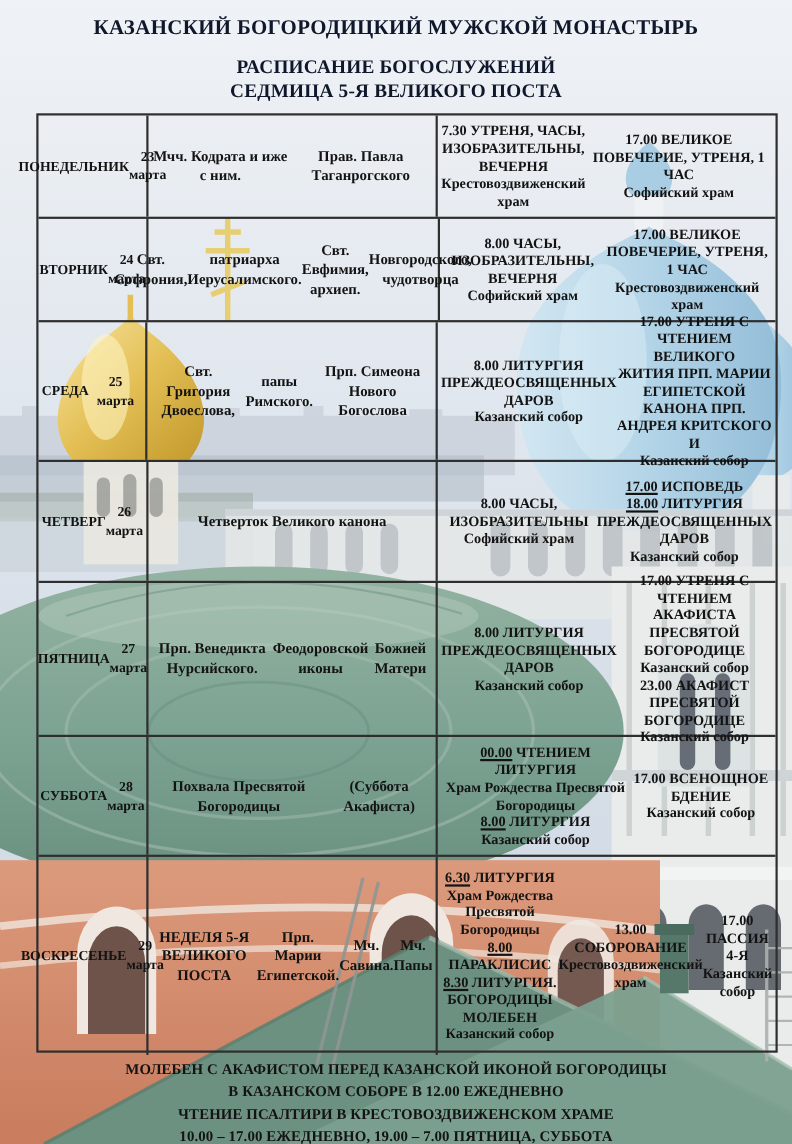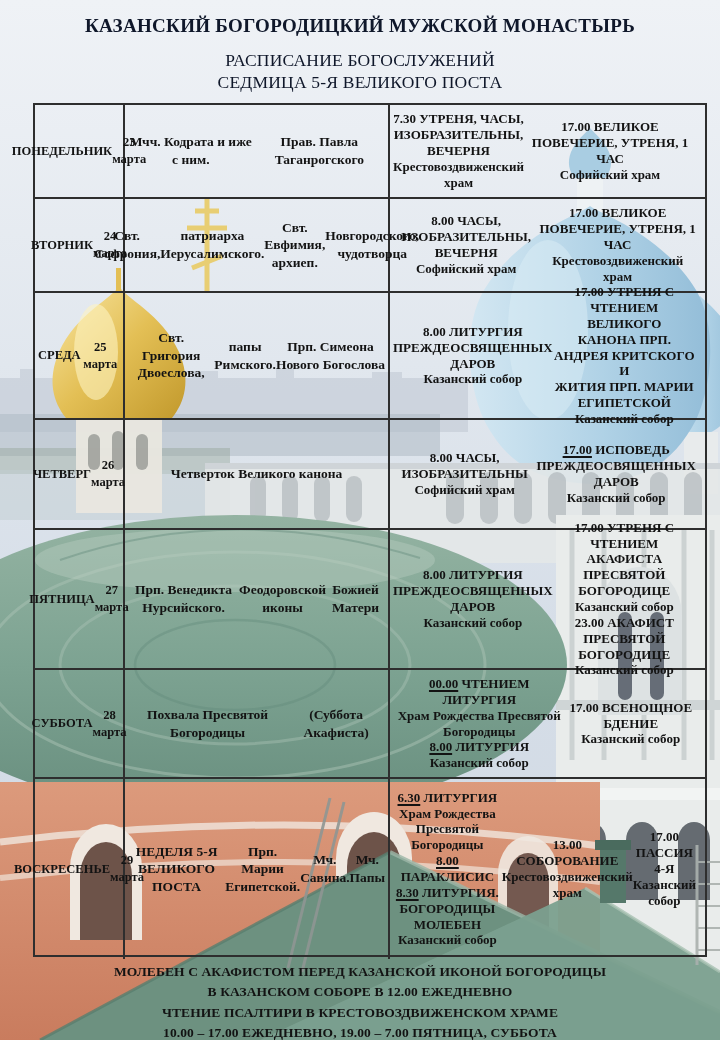--- a/index.html
+++ b/index.html
@@ -6,36 +6,36 @@
   body{
     width:720px;height:1040px;position:relative;overflow:hidden;
     font-family:"Liberation Serif","DejaVu Serif",serif;
     background:#dfe5ec;
   }
   #bg{position:absolute;inset:0;z-index:0;}
   .layer{position:absolute;z-index:1;}
   
   #hdr{left:0;top:0;width:720px;text-align:center;color:#0f172a;}
   #hdr .title{margin-top:15px;font-size:19px;font-weight:bold;letter-spacing:.3px;}
-  #hdr .sub{margin-top:13px;font-size:17.5px;font-weight:normal;line-height:1.25;letter-spacing:.2px;}
+  #hdr .sub{margin-top:13px;font-size:17.5px;font-weight:bold;line-height:1.25;letter-spacing:.2px;}
   
   #tbl{
     left:33px;top:103px;width:674px;height:854px;
     border:2px solid #2e2e2e;box-sizing:border-box;
     display:flex;flex-direction:column;
   }
   .t-row{display:flex;flex:0 0 auto;box-sizing:border-box;border-bottom:2px solid #2e2e2e;}
   .t-row:last-child{border-bottom:none;}
   .t-cell{
     box-sizing:border-box;border-right:2px solid #2e2e2e;
     display:flex;flex-direction:row;justify-content:center;align-items:center;
     text-align:center;padding:2px 3px;color:#131313;font-weight:bold;
   }
   .t-cell:last-child{border-right:none;}
-  .c-day{width:90px;font-size:12.5px;line-height:1.35;font-family:Liberation Serif, serif;}
+  .c-day{width:100px;font-size:12.5px;line-height:1.35;font-family:Liberation Serif, serif;}
   .c-saints{width:265px;font-size:13.5px;line-height:1.3;}
   .c-svc{width:309px;font-size:13px;line-height:1.22;}
   .svc-block{margin:4px 0;}
   .red{color:#bc2428;}
   .u{text-decoration:underline;text-decoration-thickness:1.5px;text-underline-offset:2px;}
   
   #ftr{left:0;top:962px;width:720px;text-align:center;color:#131313;
        font-size:13.5px;font-weight:bold;line-height:1.5;letter-spacing:.1px;}
 </style>
 </head>
@@ -259,41 +259,42 @@
         <div>Прп. Симеона Нового Богослова</div>
       </div>
       <div class="t-cell c-svc">
         <div class="svc-block">
           <div>8.00 ЛИТУРГИЯ</div>
           <div>ПРЕЖДЕОСВЯЩЕННЫХ ДАРОВ</div>
           <div>Казанский собор</div>
         </div>
         <div class="svc-block">
           <div>17.00 УТРЕНЯ С ЧТЕНИЕМ ВЕЛИКОГО</div>
+          <div>ЖИТИЯ ПРП. МАРИИ ЕГИПЕТСКОЙ</div>
           <div>КАНОНА ПРП. АНДРЕЯ КРИТСКОГО И</div>
-          <div>ЖИТИЯ ПРП. МАРИИ ЕГИПЕТСКОЙ</div>
           <div>Казанский собор</div>
         </div>
       </div>
     </div>
     <div class="t-row" style="height: 110px;">
       <div class="t-cell c-day">
         <div>ЧЕТВЕРГ</div>
         <div>26 марта</div>
       </div>
       <div class="t-cell c-saints">
         <div>Четверток Великого канона</div>
       </div>
       <div class="t-cell c-svc">
         <div class="svc-block">
           <div>8.00 ЧАСЫ, ИЗОБРАЗИТЕЛЬНЫ</div>
           <div>Софийский храм</div>
         </div>
         <div class="svc-block">
           <div><span class="u">17.00</span><span> ИСПОВЕДЬ</span></div>
+          <div><span class="u">18.00</span><span> ЛИТУРГИЯ</span></div>
           <div>ПРЕЖДЕОСВЯЩЕННЫХ ДАРОВ</div>
           <div>Казанский собор</div>
         </div>
       </div>
     </div>
     <div class="t-row" style="height: 140px;">
       <div class="t-cell c-day">
         <div>ПЯТНИЦА</div>
         <div>27 марта</div>
       </div>

